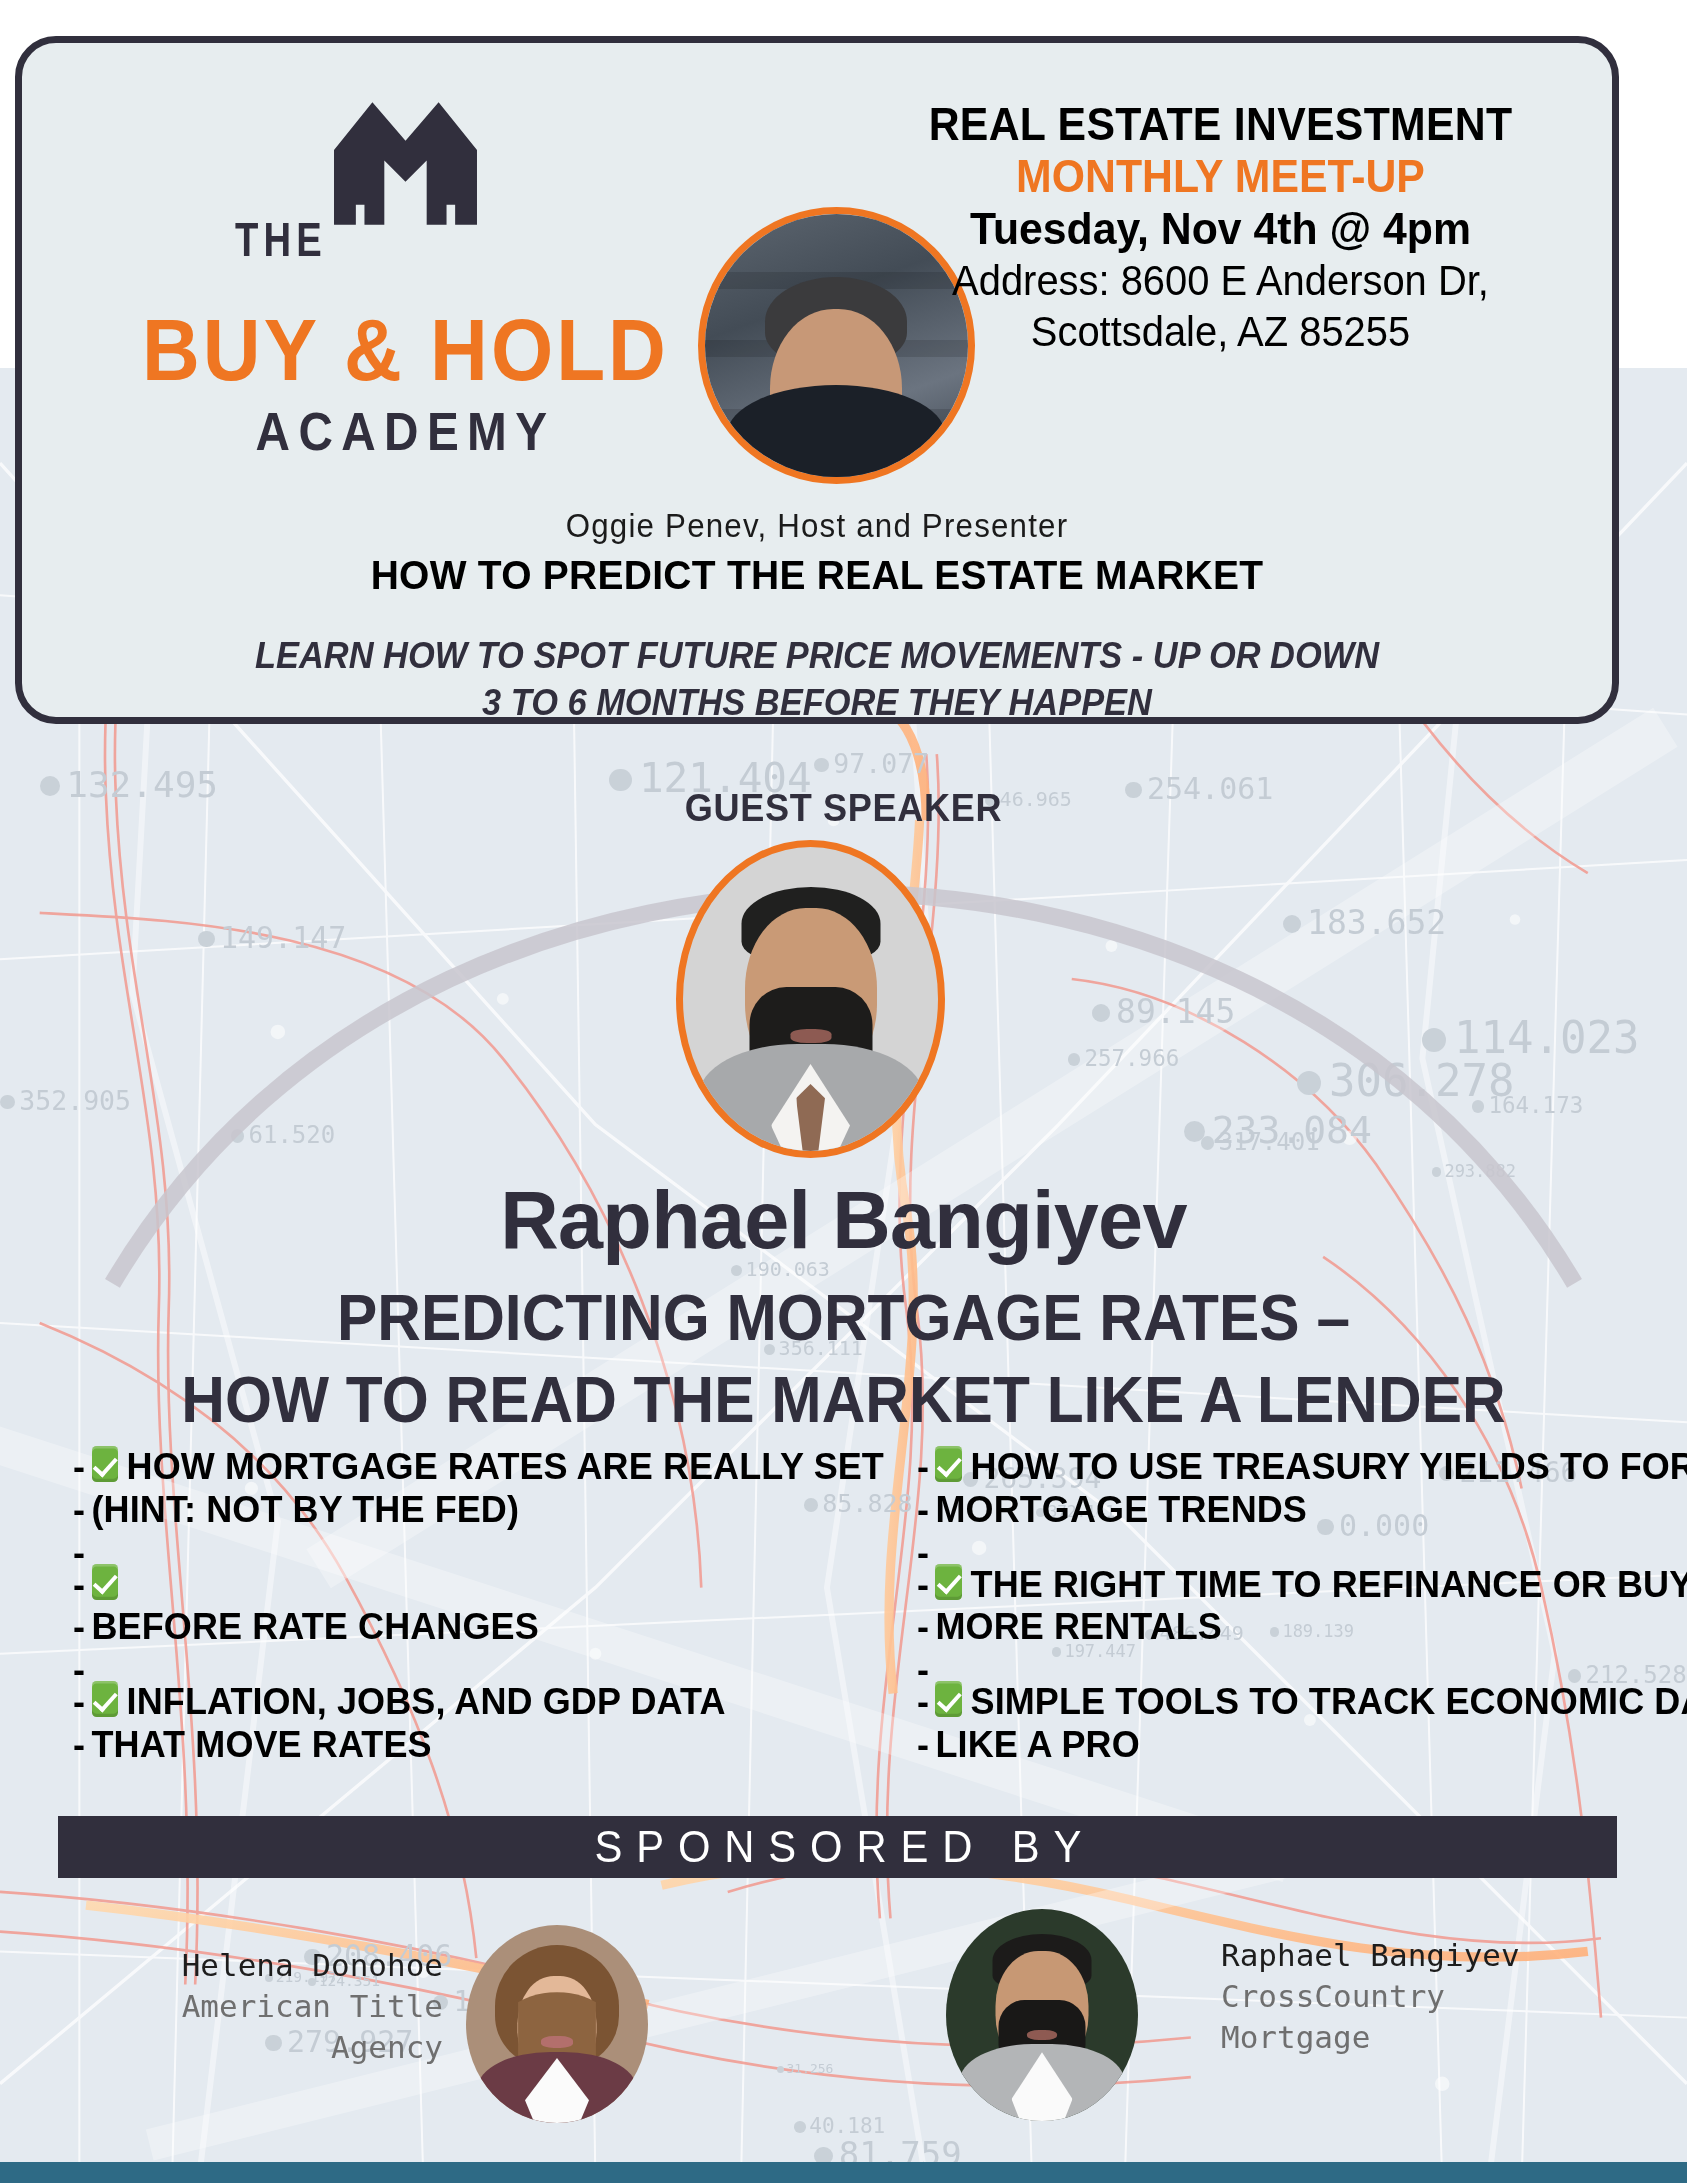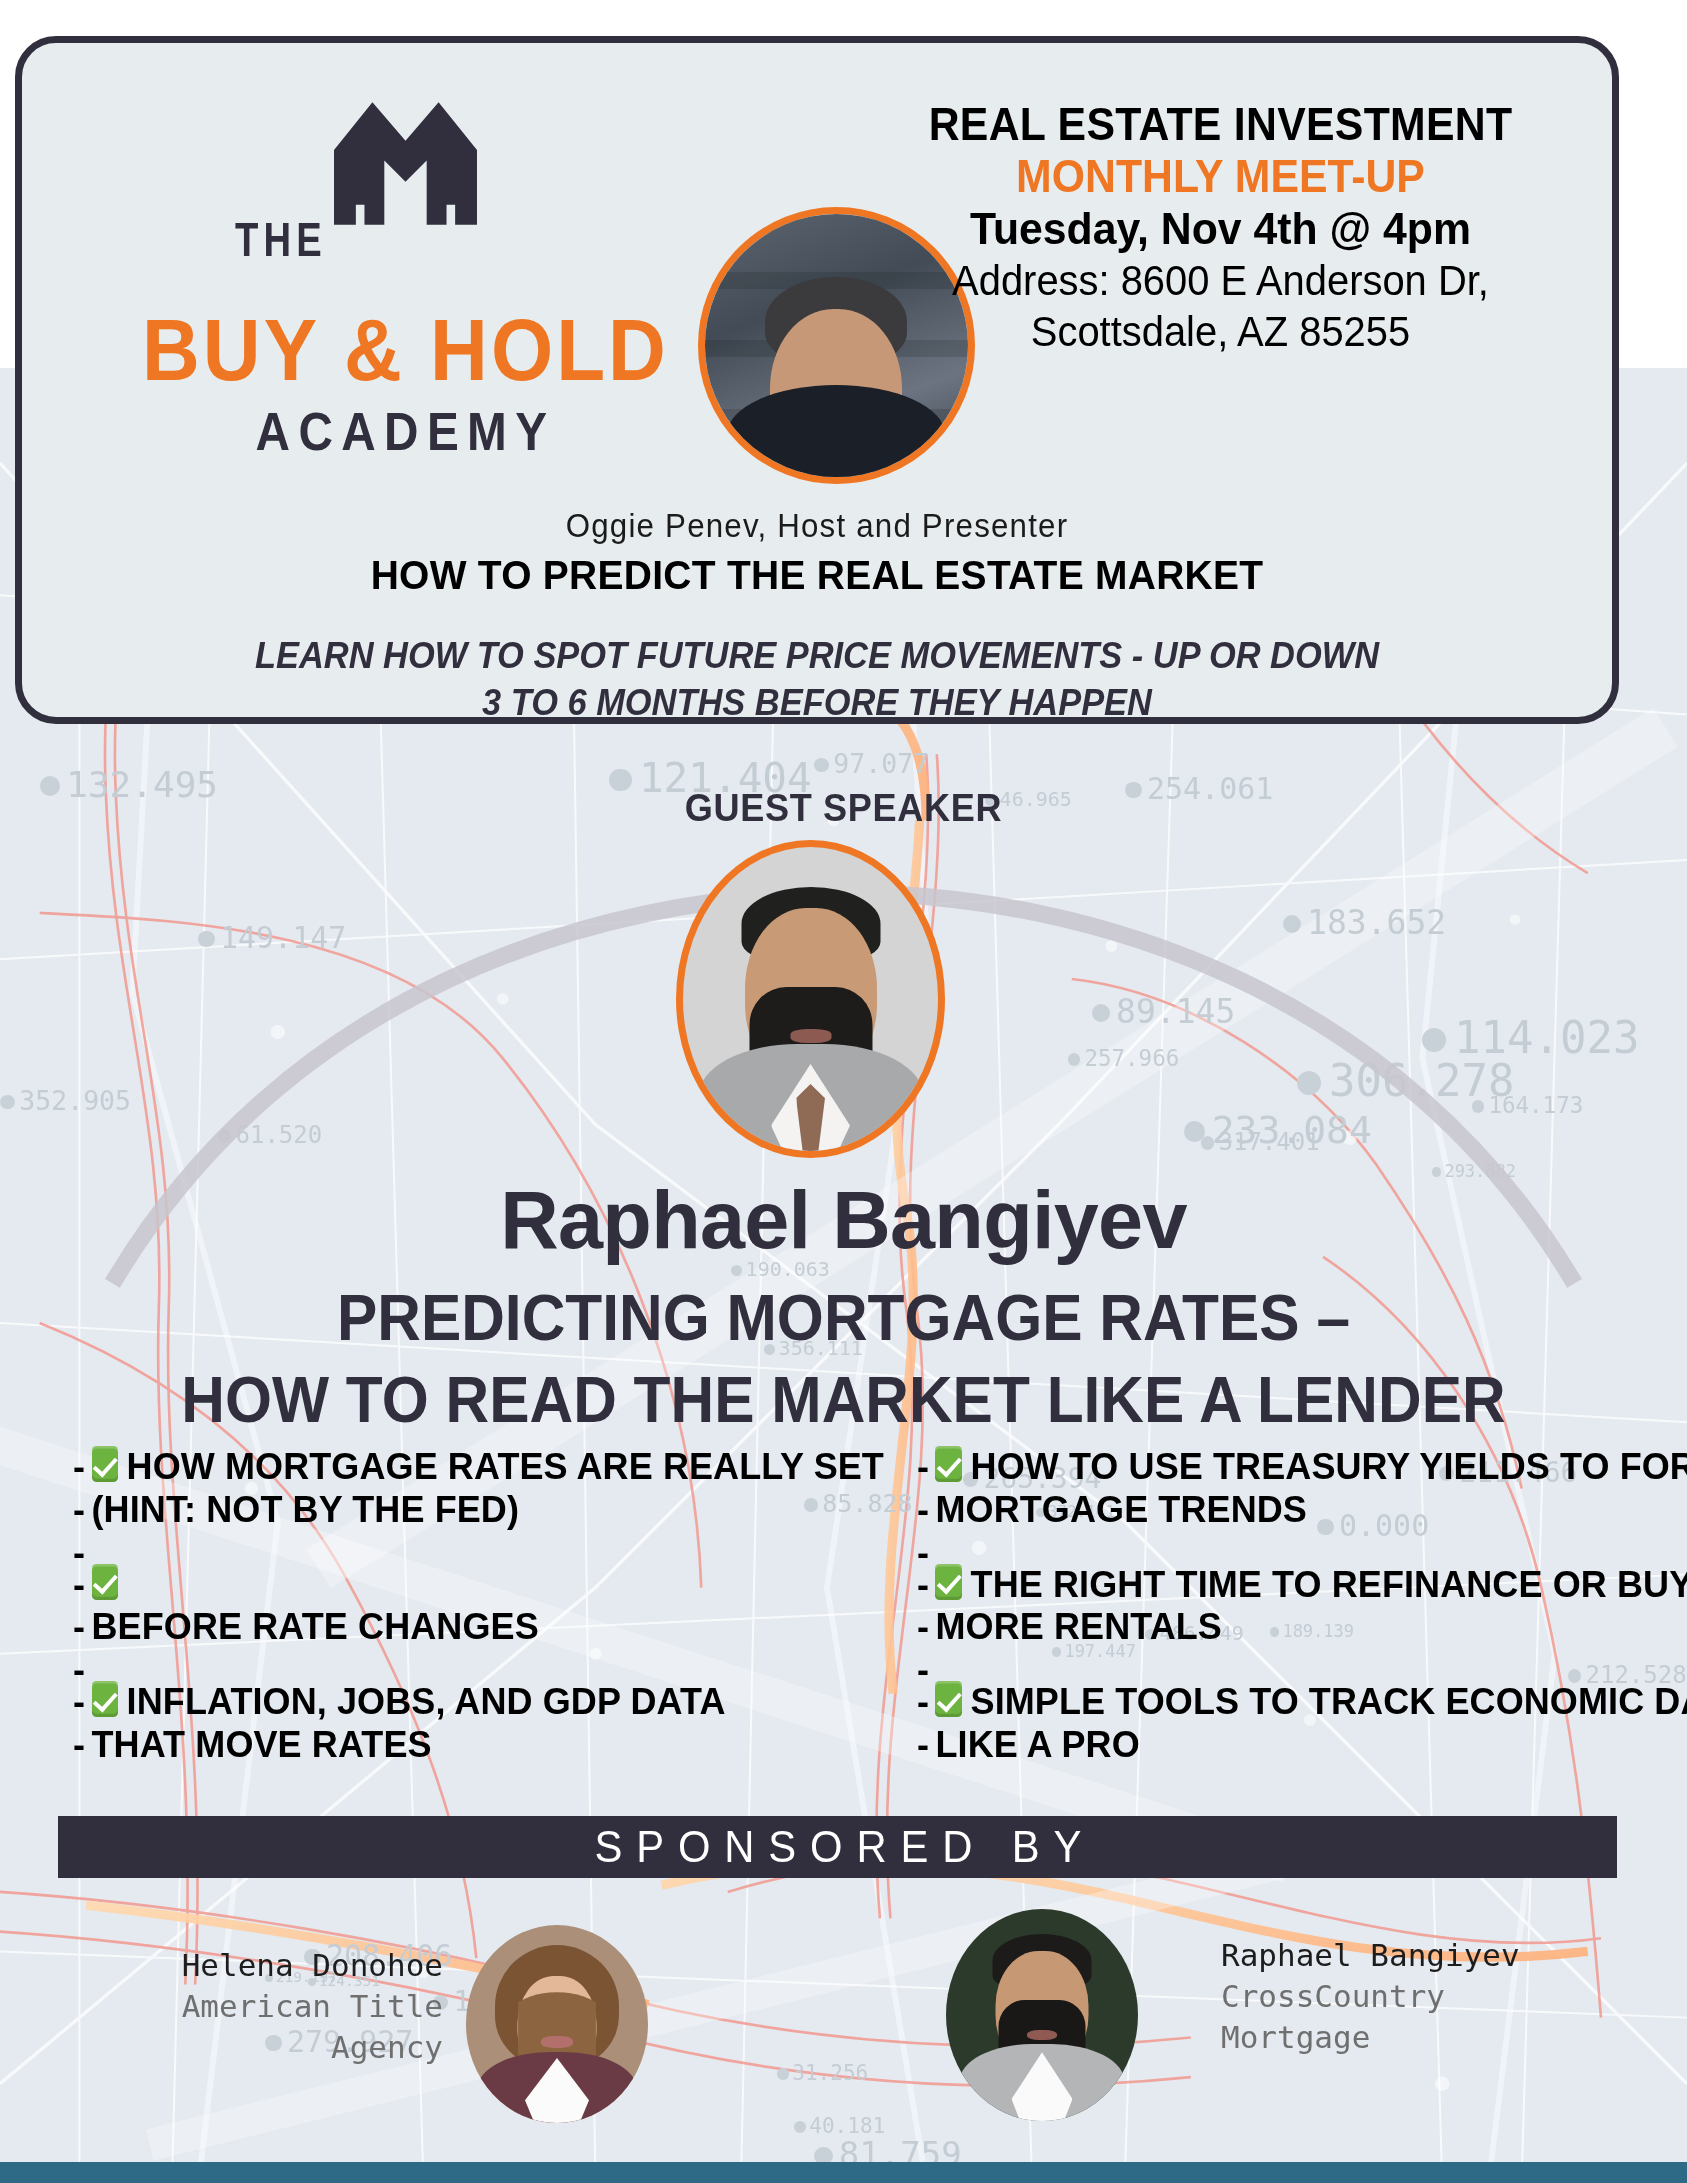--- a/index.html
+++ b/index.html
@@ -320,40 +320,40 @@
       <div class="bgnum" style="left: 1283px; top: 903px; font-size: 33px;">183.652</div>
       <div class="bgnum" style="left: 1297px; top: 1055px; font-size: 44px;">306.278</div>
       <div class="bgnum" style="left: 1422px; top: 1012px; font-size: 44px;">114.023</div>
       <div class="bgnum" style="left: 1092px; top: 992px; font-size: 33px;">89.145</div>
       <div class="bgnum" style="left: 1068px; top: 1045px; font-size: 22.5px;">257.966</div>
       <div class="bgnum" style="left: 0px; top: 1085px; font-size: 26.5px;">352.905</div>
       <div class="bgnum" style="left: 1184px; top: 1108px; font-size: 38px;">233.084</div>
       <div class="bgnum" style="left: 1201px; top: 1128px; font-size: 24px;">317.401</div>
       <div class="bgnum" style="left: 1472px; top: 1092px; font-size: 22.5px;">164.173</div>
       <div class="bgnum" style="left: 1432px; top: 1161px; font-size: 17px;">293.882</div>
-      <div class="bgnum" style="left: 218px; top: 1121px; font-size: 24px;">61.520</div>
+      <div class="bgnum" style="left: 231px; top: 1121px; font-size: 24px;">61.520</div>
       <div class="bgnum" style="left: 731px; top: 1257px; font-size: 20px;">190.063</div>
       <div class="bgnum" style="left: 764px; top: 1336px; font-size: 20px;">356.111</div>
       <div class="bgnum" style="left: 804px; top: 1489px; font-size: 25px;">85.828</div>
       <div class="bgnum" style="left: 963px; top: 1462px; font-size: 28px;">265.394</div>
       <div class="bgnum" style="left: 1439px; top: 1456px; font-size: 28px;">211.466</div>
       <div class="bgnum" style="left: 1036px; top: 1502px; font-size: 16px;">372.141</div>
       <div class="bgnum" style="left: 1317px; top: 1508px; font-size: 30px;">0.000</div>
       <div class="bgnum" style="left: 1145px; top: 1621px; font-size: 20px;">486.449</div>
       <div class="bgnum" style="left: 1270px; top: 1621px; font-size: 17px;">189.139</div>
       <div class="bgnum" style="left: 1052px; top: 1641px; font-size: 17px;">197.447</div>
       <div class="bgnum" style="left: 1568px; top: 1661px; font-size: 24px;">212.528</div>
       <div class="bgnum" style="left: 1184px; top: 1813px; font-size: 20px;">220.263</div>
       <div class="bgnum" style="left: 1244px; top: 1816px; font-size: 17px;">306.406</div>
       <div class="bgnum" style="left: 304px; top: 1938px; font-size: 30px;">208.406</div>
       <div class="bgnum" style="left: 265px; top: 1968px; font-size: 14.6px;">219.197</div>
       <div class="bgnum" style="left: 308px; top: 1972px; font-size: 14.6px;">124.351</div>
       <div class="bgnum" style="left: 433px; top: 1985px; font-size: 28px;">154.373</div>
       <div class="bgnum" style="left: 265px; top: 2024px; font-size: 30px;">279.927</div>
-      <div class="bgnum" style="left: 777px; top: 2061px; font-size: 21px;">31.256</div>
+      <div class="bgnum" style="left: 777px; top: 2061px; font-size: 13px;">31.256</div>
       <div class="bgnum" style="left: 794px; top: 2114px; font-size: 21px;">40.181</div>
       <div class="bgnum" style="left: 814px; top: 2134px; font-size: 34px;">81.759</div>
     </div>
 </div>
 
 <div id="arc-wrap">
   <svg viewBox="0 0 2550 700" preserveAspectRatio="none">
     <path d="M170 640 C430 200 900 50 1275 50 C1650 50 2120 200 2380 640" fill="none" stroke="#c8c6ce" stroke-width="26" opacity=".85"></path>
   </svg>
 </div>

